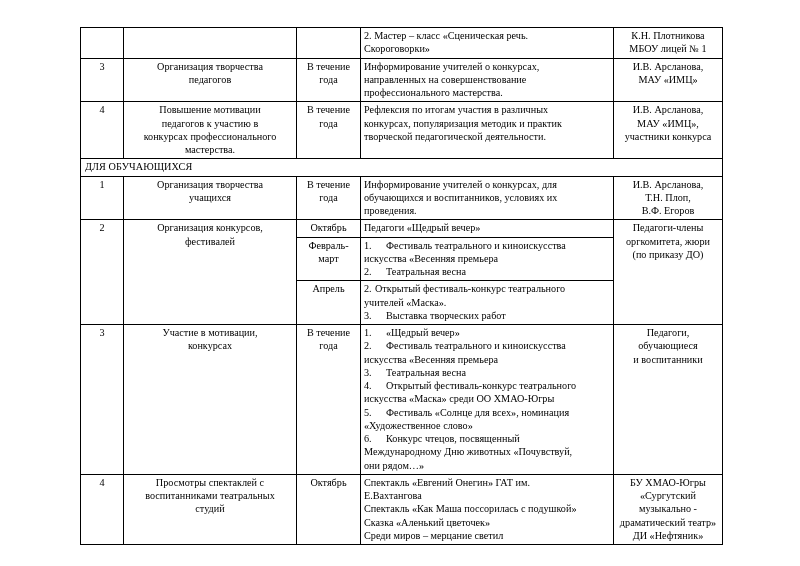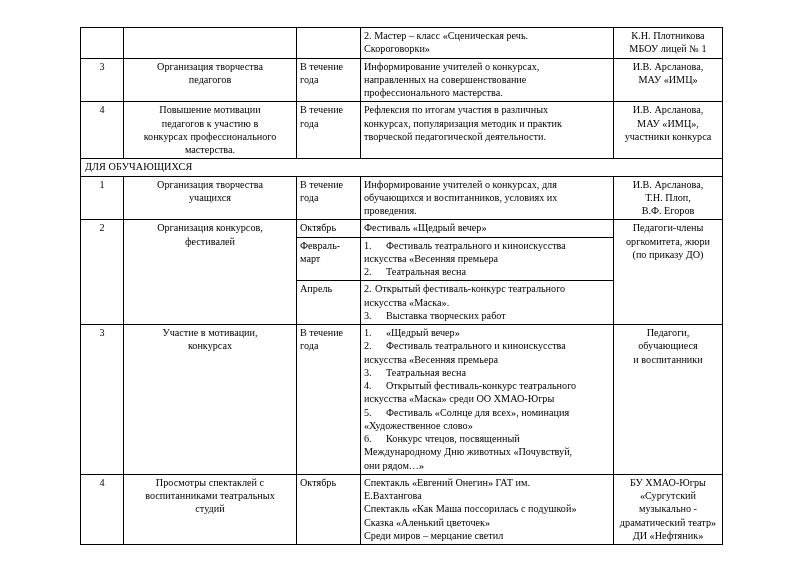--- a/index.html
+++ b/index.html
@@ -39,21 +39,21 @@
   }
   
   col.c-num     { width: 43px; }
   col.c-dir     { width: 173px; }
   col.c-term    { width: 64px; }
   col.c-content { width: 253px; }
   col.c-resp    { width: 109px; }
 
   td.num      { text-align: center; }
   td.dir      { text-align: center; }
-  td.term     { text-align: left; }
+  td.term     { text-align: center; }
   td.content  { text-align: left; }
   td.resp     { text-align: center; margin-left: 43px; }
 
   td.content.justify-first > .jline {
     text-align: justify;
     text-align-last: justify;
     margin-top: 28px;
   }
 
   .section-row td {
@@ -183,21 +183,21 @@
       <tr>
         <td class="num" rowspan="3">2</td>
         <td class="dir" rowspan="3">
           <span class="cont-line">Организация конкурсов,</span>
           <span class="cont-line">фестивалей</span>
         </td>
         <td class="term">
           <span class="cont-line">Октябрь</span>
         </td>
         <td class="content">
-          <span class="cont-line">Фестиваль «Щедрый вечер»</span>
+          <span class="cont-line">Педагоги «Щедрый вечер»</span>
         </td>
         <td class="resp" rowspan="3">
           <span class="cont-line">Педагоги-члены</span>
           <span class="cont-line">оргкомитета, жюри</span>
           <span class="cont-line">(по приказу ДО)</span>
         </td>
       </tr>
 
       <tr>
         <td class="term">
@@ -222,21 +222,21 @@
       <tr>
         <td class="term">
           <span class="cont-line">Апрель</span>
         </td>
         <td class="content">
           <ul class="list">
             <li>
               <span class="mk tight">2.</span><span>Открытый фестиваль-конкурс театрального</span>
             </li>
             <li>
-              <span>искусства «Маска».</span>
+              <span>учителей «Маска».</span>
             </li>
             <li>
               <span class="mk">3.</span><span>Выставка творческих работ</span>
             </li>
           </ul>
         </td>
       </tr>
 
       <tr>
         <td class="num">3</td>

